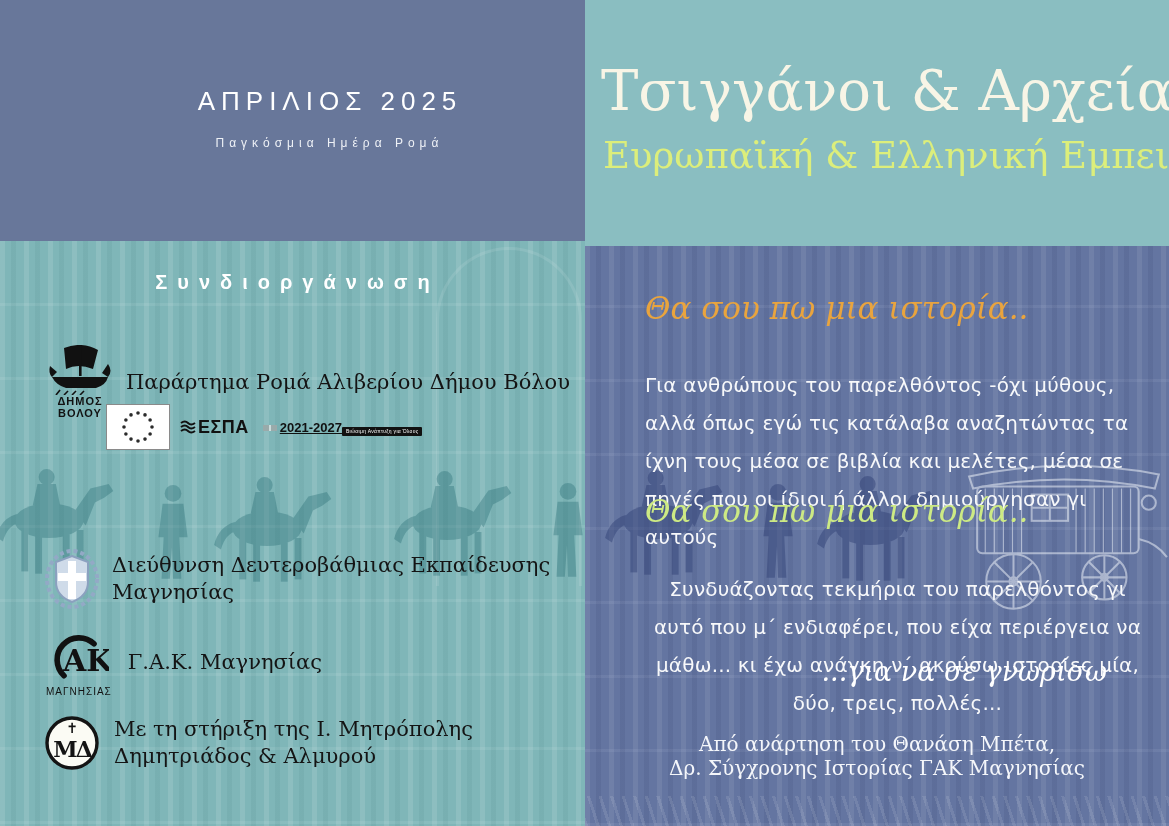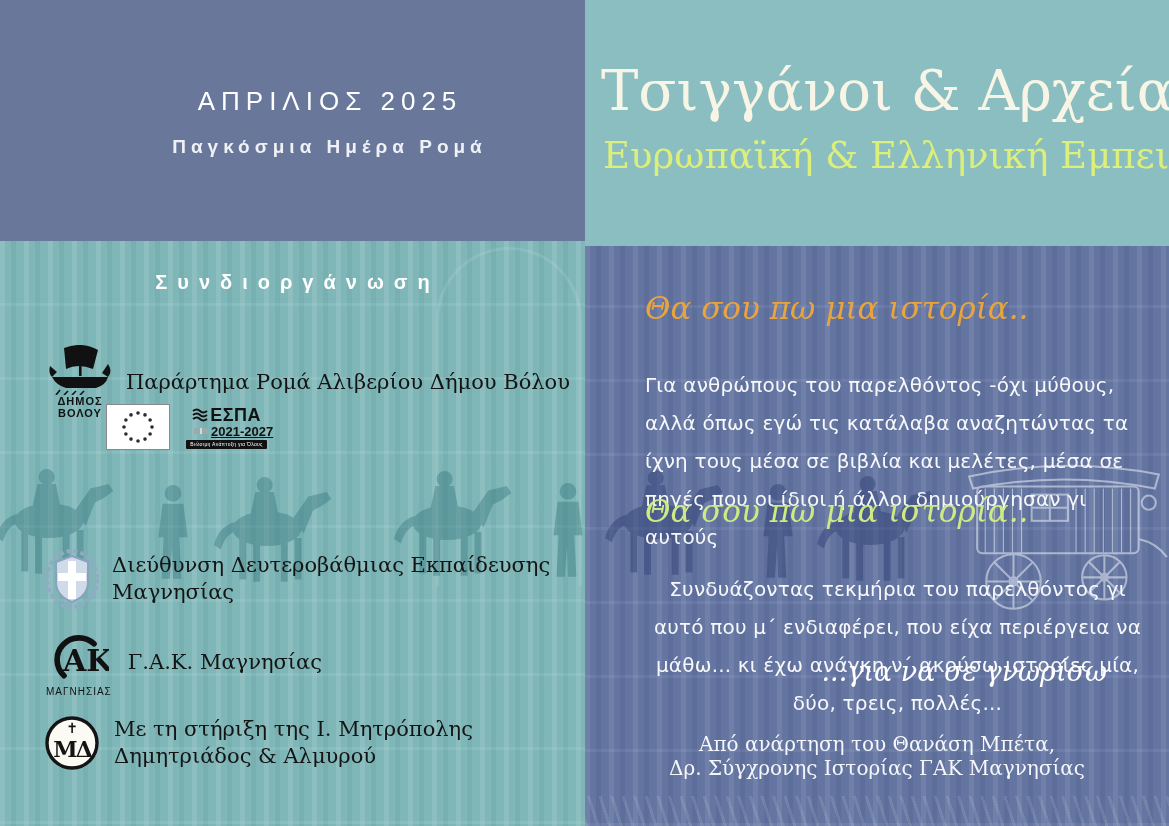--- a/index.html
+++ b/index.html
@@ -18,21 +18,21 @@
       repeating-linear-gradient(90deg, rgba(255,255,255,.08) 0 5px, rgba(255,255,255,0) 5px 11px,
         rgba(15,25,70,.08) 11px 16px, rgba(255,255,255,0) 16px 24px),
       repeating-linear-gradient(0deg, rgba(235,240,255,.07) 0 3px, rgba(0,0,0,0) 3px 74px);}
   .quad-bl::after,.quad-br::after{content:"";position:absolute;left:0;right:0;bottom:0;height:30px;
       background:repeating-linear-gradient(72deg, rgba(255,255,255,.10) 0 3px, rgba(255,255,255,0) 3px 11px);}
 
   
   .month{position:absolute;top:86px;left:0;right:0;text-align:center;color:#ffffff;
          font-size:26px;letter-spacing:6px;text-indent:6px;font-weight:400;}
   .roma-day{position:absolute;top:136px;left:0;right:0;text-align:center;color:#eef1f6;
-         font-size:19px;letter-spacing:5px;text-indent:5px;font-weight:700;}
+         font-size:12px;letter-spacing:5px;text-indent:5px;font-weight:400;}
 
   
   .main-title{position:absolute;left:16px;top:58px;font-size:56px;color:#f8f5e6;
          font-family:"DejaVu Serif","Liberation Serif",serif;white-space:nowrap;}
   .main-subtitle{position:absolute;left:18px;top:134px;font-size:37px;color:#dcee7b;
          font-family:"DejaVu Serif","Liberation Serif",serif;white-space:nowrap;}
 
   
   .arch{position:absolute;left:436px;top:6px;width:140px;height:336px;
         border:3px solid rgba(255,255,255,.10);border-bottom:none;border-radius:140px 140px 0 0;}
@@ -49,21 +49,21 @@
   .row-eu{top:163px;left:106px;gap:10px;}
   .row-edu{top:307px;left:44px;gap:12px;}
   .row-gak{top:386px;left:46px;gap:16px;}
   .row-mit{top:474px;left:44px;gap:14px;}
   .org-label{font-family:"DejaVu Serif","Liberation Serif",serif;font-size:21px;color:#141414;line-height:27px;}
   .logo-col{display:flex;flex-direction:column;align-items:center;}
   .logo-caption{font-size:11px;font-weight:bold;color:#111;line-height:12px;letter-spacing:1px;text-align:center;}
   .gak-caption{font-size:10px;font-weight:normal;letter-spacing:1px;color:#111;margin-top:1px;}
   .eu-flag{background:#fff;border:1px solid #8a8a8a;}
   .eu-label{font-size:16px;font-weight:bold;color:#262626;line-height:21px;}
-  .espa{display:flex;flex-direction:column;align-items:center;line-height:1;}
+  .espa{display:flex;align-items:flex-end;line-height:1;}
   .espa-top{display:flex;align-items:center;gap:2px;}
   .espa-word{font-size:18px;font-weight:bold;color:#111;letter-spacing:.5px;}
   .espa-years-row{display:flex;align-items:center;gap:3px;margin:1px 0 2px 14px;}
   .espa-flagbits{display:inline-block;width:14px;height:6px;
       background:linear-gradient(90deg,#9aa 0 6px,#cdd 6px 8px,#9aa 8px 14px);}
   .espa-years{font-size:13px;font-weight:bold;color:#111;text-decoration:underline;}
   .espa-bar{background:#111;color:#fff;font-size:5px;padding:2px 4px;border-radius:1px;letter-spacing:.3px;}
 
   
   .story-h{position:absolute;left:60px;font-size:31px;font-style:italic;white-space:nowrap;

